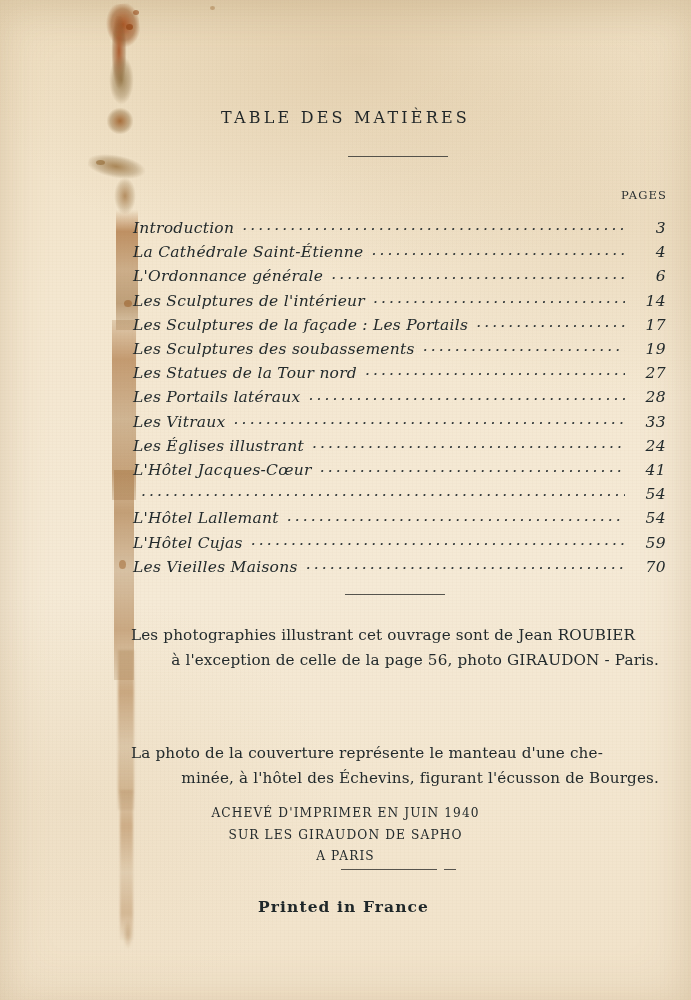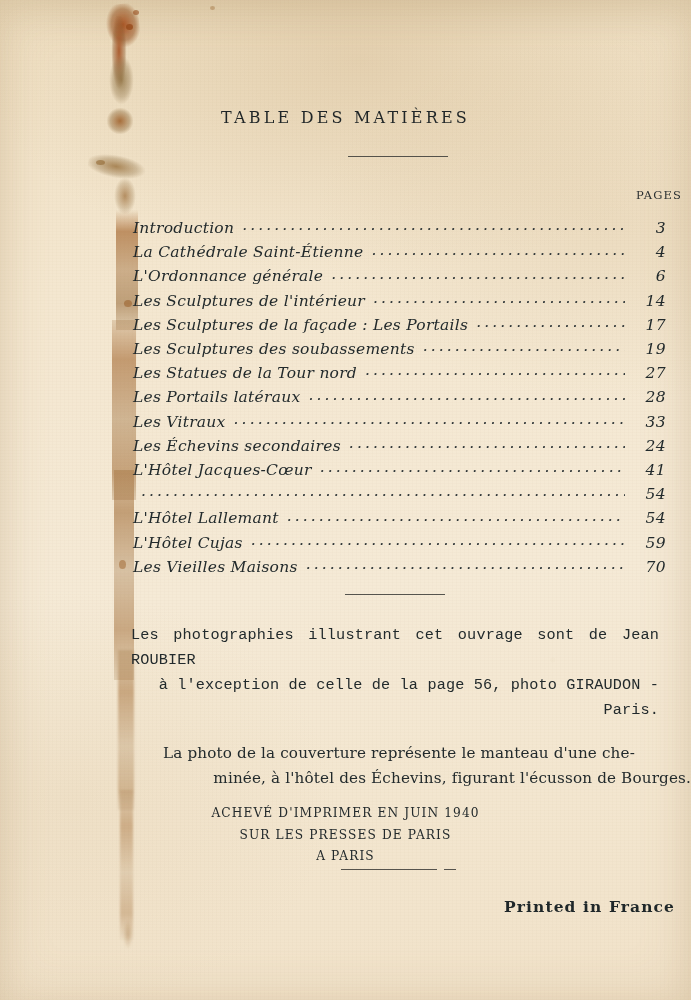--- a/index.html
+++ b/index.html
@@ -127,21 +127,21 @@
   .rule-mid   { left: 345px; width: 100px; top: 594px; }
   .rule-bot   { left: 341px; width: 96px;  top: 869px; }
   .rule-bot-dash {
     position: absolute; left: 444px; width: 12px; top: 869px;
     border-top: 1.4px solid #3a3a36; opacity: .85;
   }
 
   .pages-head {
     position: absolute;
     top: 188px;
-    left: 0; right: 9px;
+    left: 0; right: 24px;
     text-align: right;
     font-size: 11.5px;
     letter-spacing: 1.1px;
     color: #2b3032;
   }
 
   .toc {
     position: absolute;
     left: 133px;
     top: 216px;
@@ -181,40 +181,40 @@
   .note {
     position: absolute;
     left: 131px;
     width: 528px;
     font-size: 15.2px;
     line-height: 25px;
     color: #222a2c;
     letter-spacing: .15px;
     text-align: justify;
   }
-  .note-photos { top: 623px; font-family: Liberation Mono, monospace; }
-  .note-cover  { top: 741px; margin-left: 32px; }
+  .note-photos { top: 623px; }
+  .note-cover  { top: 741px; }
   .note div:last-child { text-align: right; }
 
   .colophon {
     position: absolute;
     left: 0; right: 0;
     top: 803px;
     text-align: center;
     font-size: 12.2px;
     line-height: 21.5px;
     letter-spacing: 1.1px;
     color: #232a2c;
   }
 
   .printed {
     position: absolute;
-    left: 0; right: 16px;
+    left: 0; right: 4px;
     top: 897px;
-    text-align: right;
+    text-align: center;
     font-size: 15.5px;
     letter-spacing: 1.1px;
     font-weight: bold;
     color: #1f2729;
   }
 </style>
 </head>
 <body>
 
 <div class="page">
@@ -302,21 +302,21 @@
         <span class="toc-page">28</span>
       </div>
 
       <div class="toc-row">
         <span class="toc-label">Les Vitraux</span>
         <span class="toc-dots"><span>..................................................................</span></span>
         <span class="toc-page">33</span>
       </div>
 
       <div class="toc-row">
-        <span class="toc-label">Les Échevins secondaires</span>
+        <span class="toc-label">Les Églises illustrant</span>
         <span class="toc-dots"><span>..................................................................</span></span>
         <span class="toc-page">24</span>
       </div>
 
       <div class="toc-row">
         <span class="toc-label">L'Hôtel Jacques-Cœur</span>
         <span class="toc-dots"><span>..................................................................</span></span>
         <span class="toc-page">41</span>
       </div>
 
@@ -352,21 +352,21 @@
       <div>à l'exception de celle de la page 56, photo GIRAUDON - Paris.</div>
     </div>
 
     <div class="note note-cover">
       <div>La photo de la couverture représente le manteau d'une che-</div>
       <div>minée, à l'hôtel des Échevins, figurant l'écusson de Bourges.</div>
     </div>
 
     <div class="colophon">
       <div>ACHEVÉ D'IMPRIMER EN JUIN 1940</div>
-      <div>SUR LES PRESSES DE PARIS</div>
+      <div>SUR LES GIRAUDON DE SAPHO</div>
       <div>A PARIS</div>
     </div>
 
     <div class="rule rule-bot"></div>
     <div class="rule-bot-dash"></div>
 
     <div class="printed">Printed in France</div>
 
   </div>
 </div>

